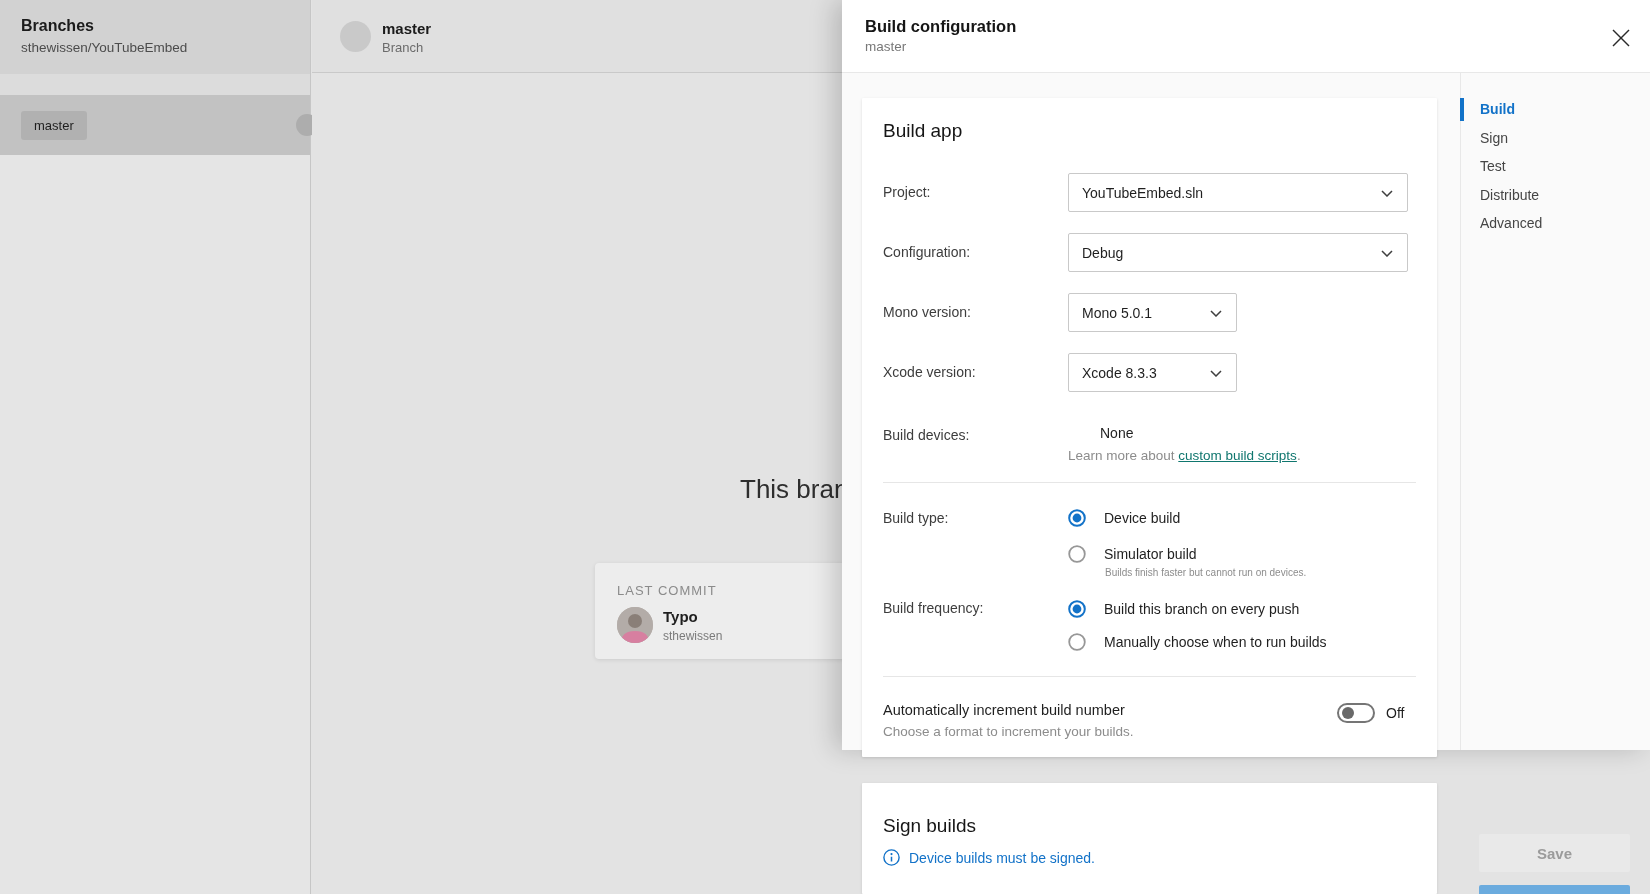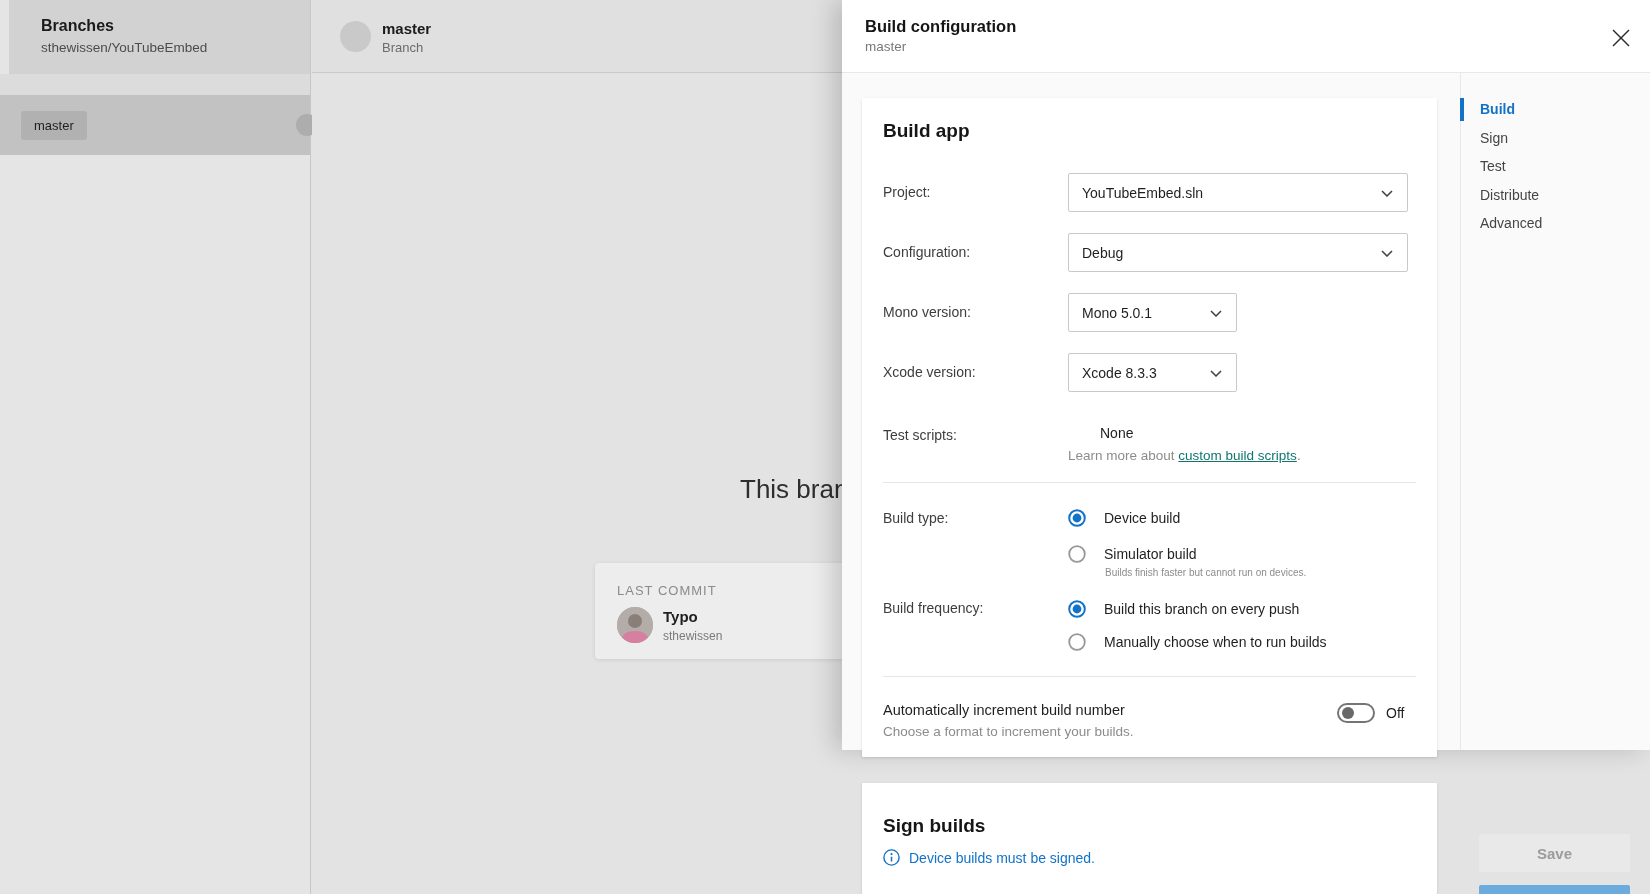--- a/index.html
+++ b/index.html
@@ -1,21 +1,21 @@
 <!DOCTYPE html>
 <html><head>
 <meta charset="utf-8">
 <style>
   * { margin:0; padding:0; box-sizing:border-box; }
   body { font-family:"Liberation Sans", sans-serif; background:#e3e3e3; }
   .stage { position:relative; width:1650px; height:894px; overflow:hidden; background:#e3e3e3; }
 
   
   .sidebar { position:absolute; left:0; top:0; width:311px; height:894px; background:#e5e5e5; border-right:1px solid #c6c6c6; }
-  .sidebar-header { position:absolute; left:9px; top:0; right:0; height:85px; background:#d2d2d2; border-bottom:1px solid #bdbdbd; padding:17px 0 0 32px; }
+  .sidebar-header { position:absolute; left:0; top:0; right:0; height:85px; background:#d2d2d2; border-bottom:1px solid #bdbdbd; padding:17px 0 0 21px; }
   .sidebar-title { font-size:16px; font-weight:bold; color:#1b1b1b; }
   .sidebar-subtitle { margin-top:5px; font-size:13.5px; color:#4c4c4c; }
   .sidebar-band { position:absolute; left:0; top:74px; right:0; height:21px; background:#dcdcdc; }
   .branch-row { position:absolute; left:0; top:95px; right:0; height:60px; background:#c2c2c2; }
   .branch-badge { position:absolute; left:21px; top:16px; background:#b1b1b1; color:#1f1f1f; font-size:13px; padding:7px 13px; border-radius:3px; }
   .branch-dot { position:absolute; left:296px; top:19px; width:22px; height:22px; border-radius:50%; background:#adadad; }
 
   
   .mid { position:absolute; left:312px; top:0; width:530px; height:894px; background:#e3e3e3; }
   .mid-header { position:absolute; left:0; top:0; right:0; height:73px; background:#e0e0e0; border-bottom:1px solid #c9c9c9; }
@@ -42,21 +42,21 @@
   .nav-item.active { color:#1272c8; font-weight:bold; }
   .nav-bar { position:absolute; left:0; top:-3px; width:4px; height:23px; background:#1272c8; }
 
   .btn { position:absolute; left:637px; width:151px; height:38px; border:none; border-radius:2px; font-family:"Liberation Sans", sans-serif; font-size:15px; cursor:pointer;margin-top:44px; }
   .btn-save { top:790px; background:#e9e9e9; color:#9b9b9b; font-weight:600; }
   .btn-save-build { top:841px; background:#6babde; color:#ffffff; font-weight:bold; }
 
   .card { position:absolute; left:20px; width:575px; background:#ffffff; box-shadow:0 1px 3px rgba(0,0,0,0.12); border-radius:1px; }
   .card-1 { top:98px; height:659px; }
   .card-2 { top:783px; height:111px; overflow:hidden; }
-  .card h2 { position:absolute; left:21px; font-size:19px; font-weight:bold; color:#161616; }
+  .card h2 { position:absolute; left:21px; font-size:19px; font-weight:normal; color:#161616; }
   .card-1 h2 { top:22px; }
   .card-2 h2 { top:32px; }
 
   .form-label { position:absolute; left:21px; width:180px; font-size:14px; color:#3d3d3d; }
   .lh39 { line-height:39px; }
   .select { position:absolute; left:206px; height:39px; background:#fff; border:1px solid #c9c9c9; border-radius:2px; display:flex; align-items:center; padding-left:13px; font-size:14px; color:#1f1f1f; cursor:pointer; }
   .select .chev { position:absolute; right:14px; top:16px; }
   .select-wide { width:340px; }
   .select-narrow { width:169px; }
   .r-project { top:75px; }  .l-project { top:75px; }
@@ -181,21 +181,21 @@
       </div>
 
       <div class="form-label lh39 l-xcode">Xcode version:</div>
       <div class="select select-narrow r-xcode">
         <span>Xcode 8.3.3</span>
         <svg class="chev" width="12" height="7" viewBox="0 0 12 7">
             <polyline points="1,1 6,6 11,1" fill="none" stroke="#3f3f3f" stroke-width="1.5"></polyline>
           </svg>
       </div>
 
-      <div class="form-label l-scripts">Test scripts:</div>
+      <div class="form-label l-scripts">Build devices:</div>
       <div class="scripts-value">None</div>
       <div class="scripts-help"><span>Learn more about </span><a>custom build scripts</a><span>.</span></div>
 
       <div class="divider divider-1"></div>
 
       <div class="form-label l-type">Build type:</div>
       <div class="radio-row radio-1">
         <svg width="18" height="18" viewBox="0 0 18 18">
             <circle cx="9" cy="9" r="7.8" fill="#fff" stroke="#1272c8" stroke-width="2"></circle>
             <circle cx="9" cy="9" r="4.4" fill="#1272c8"></circle>

